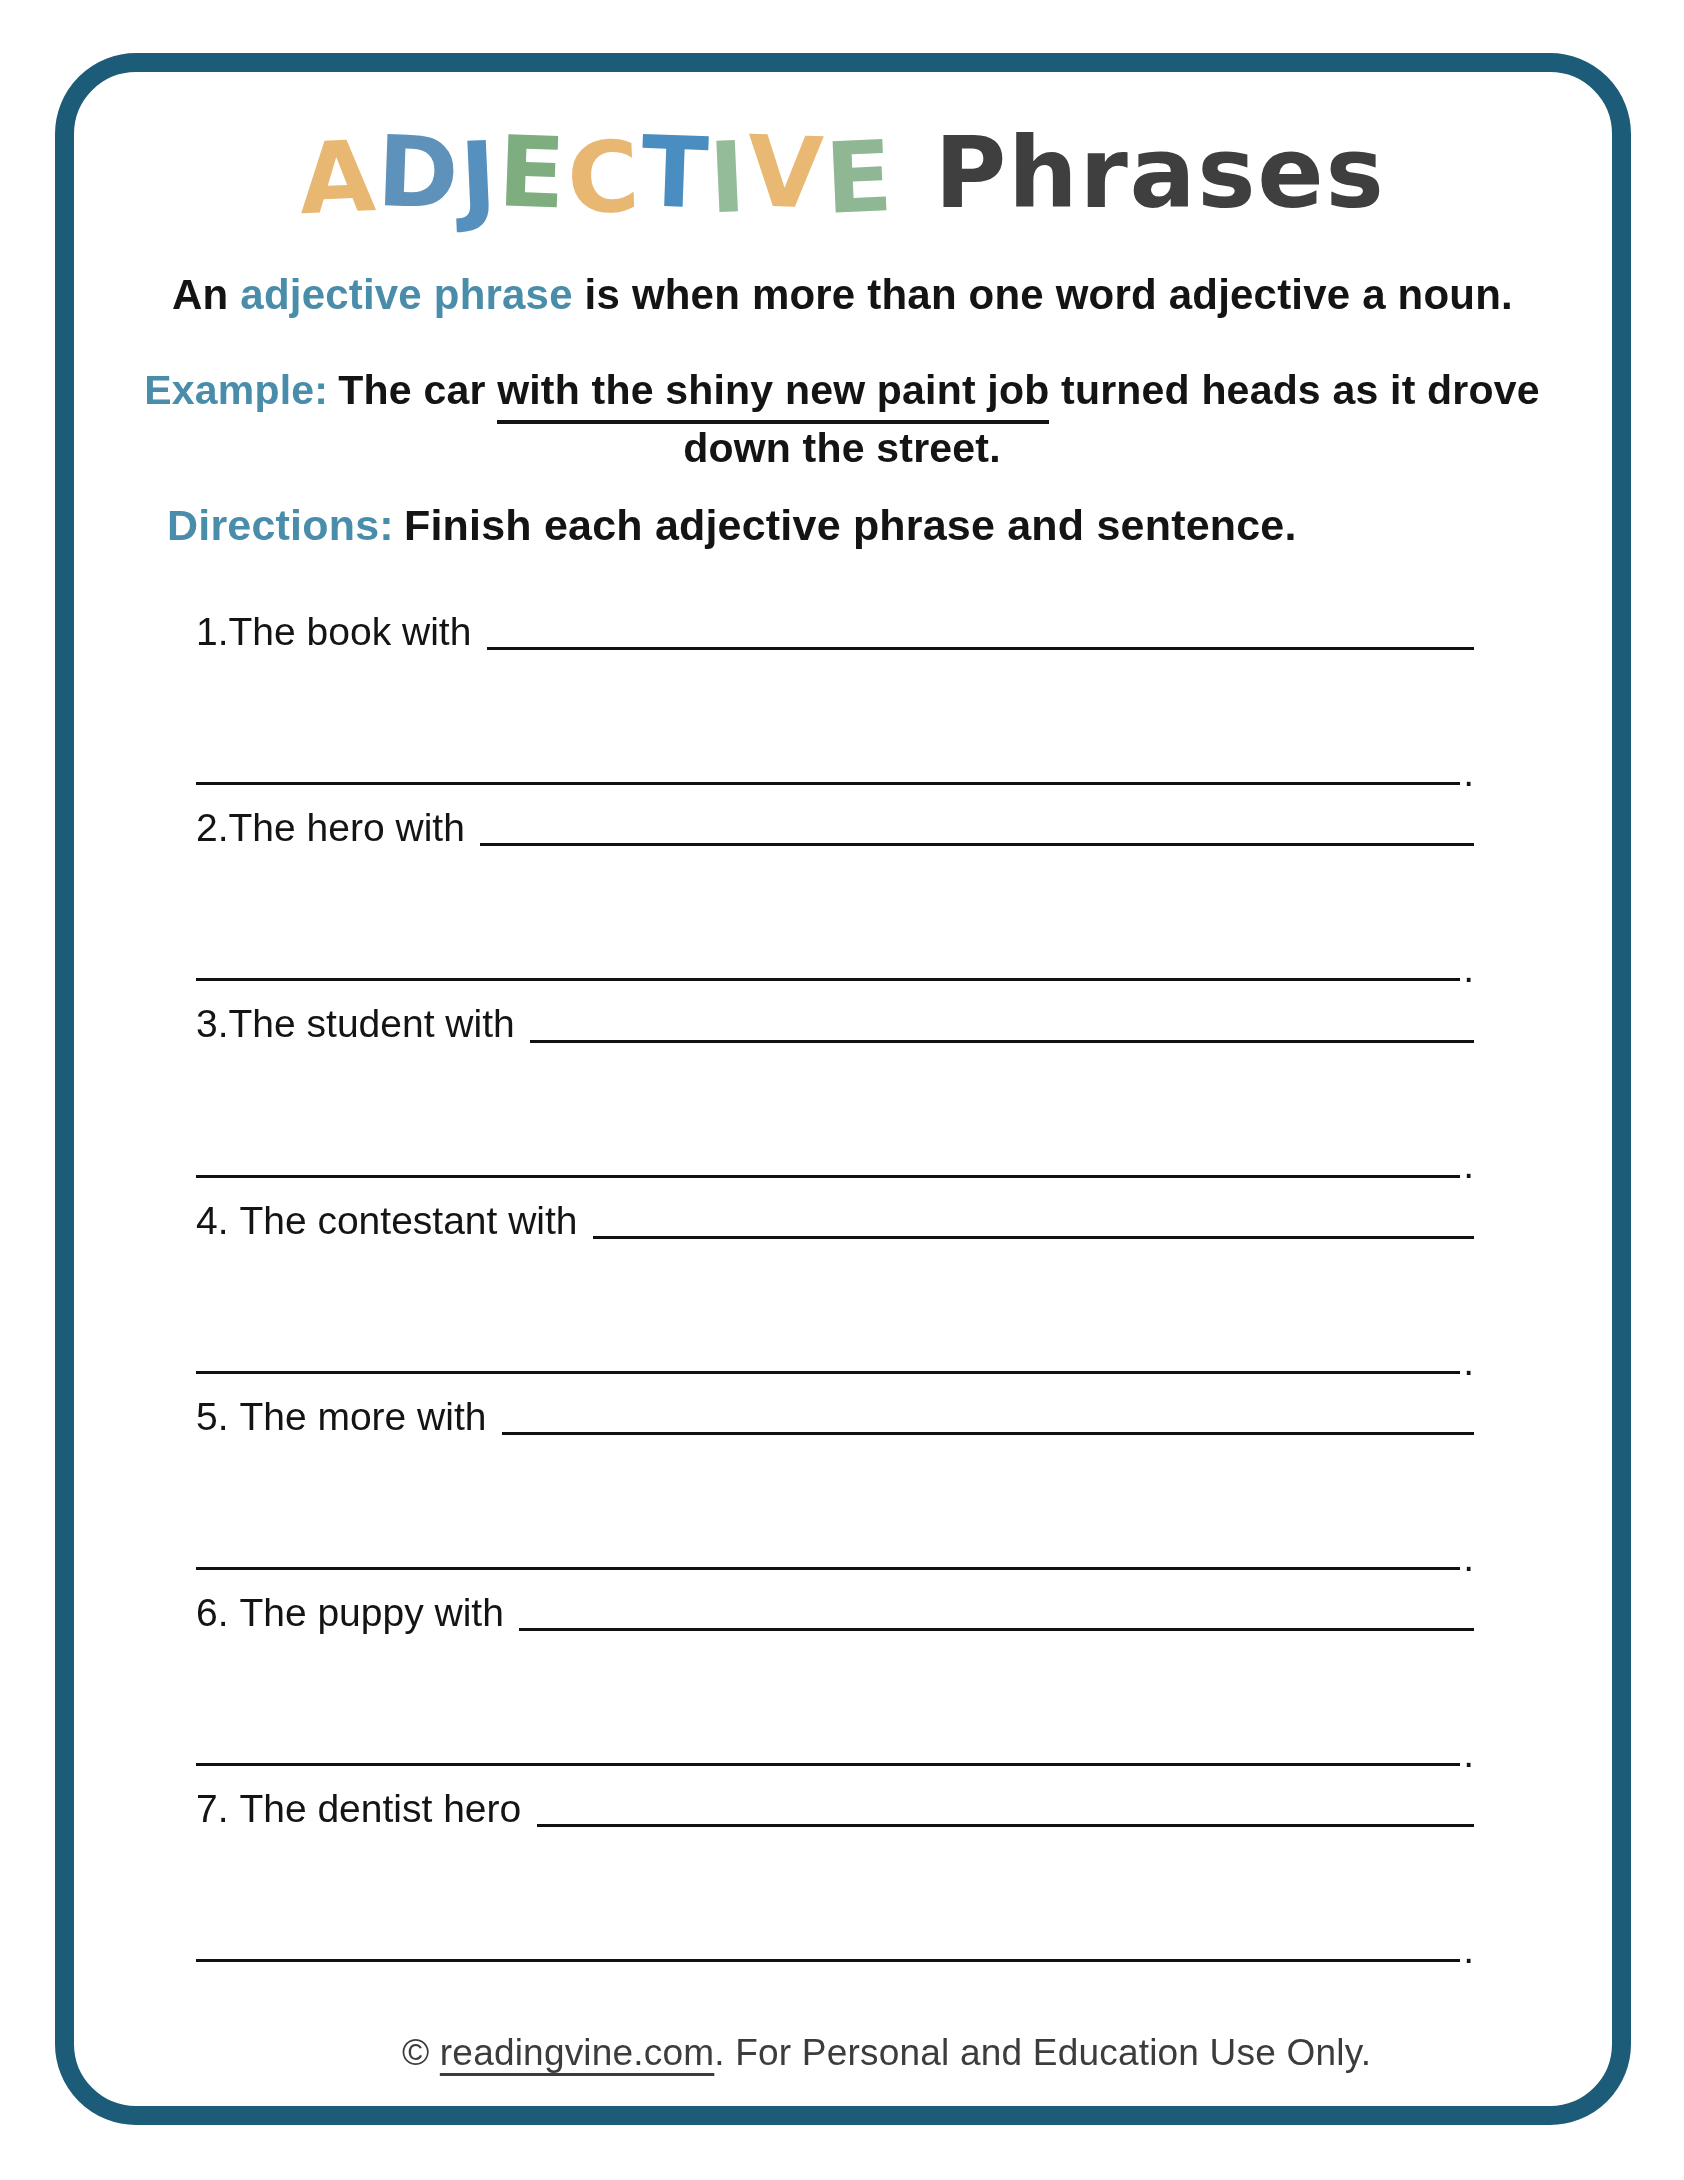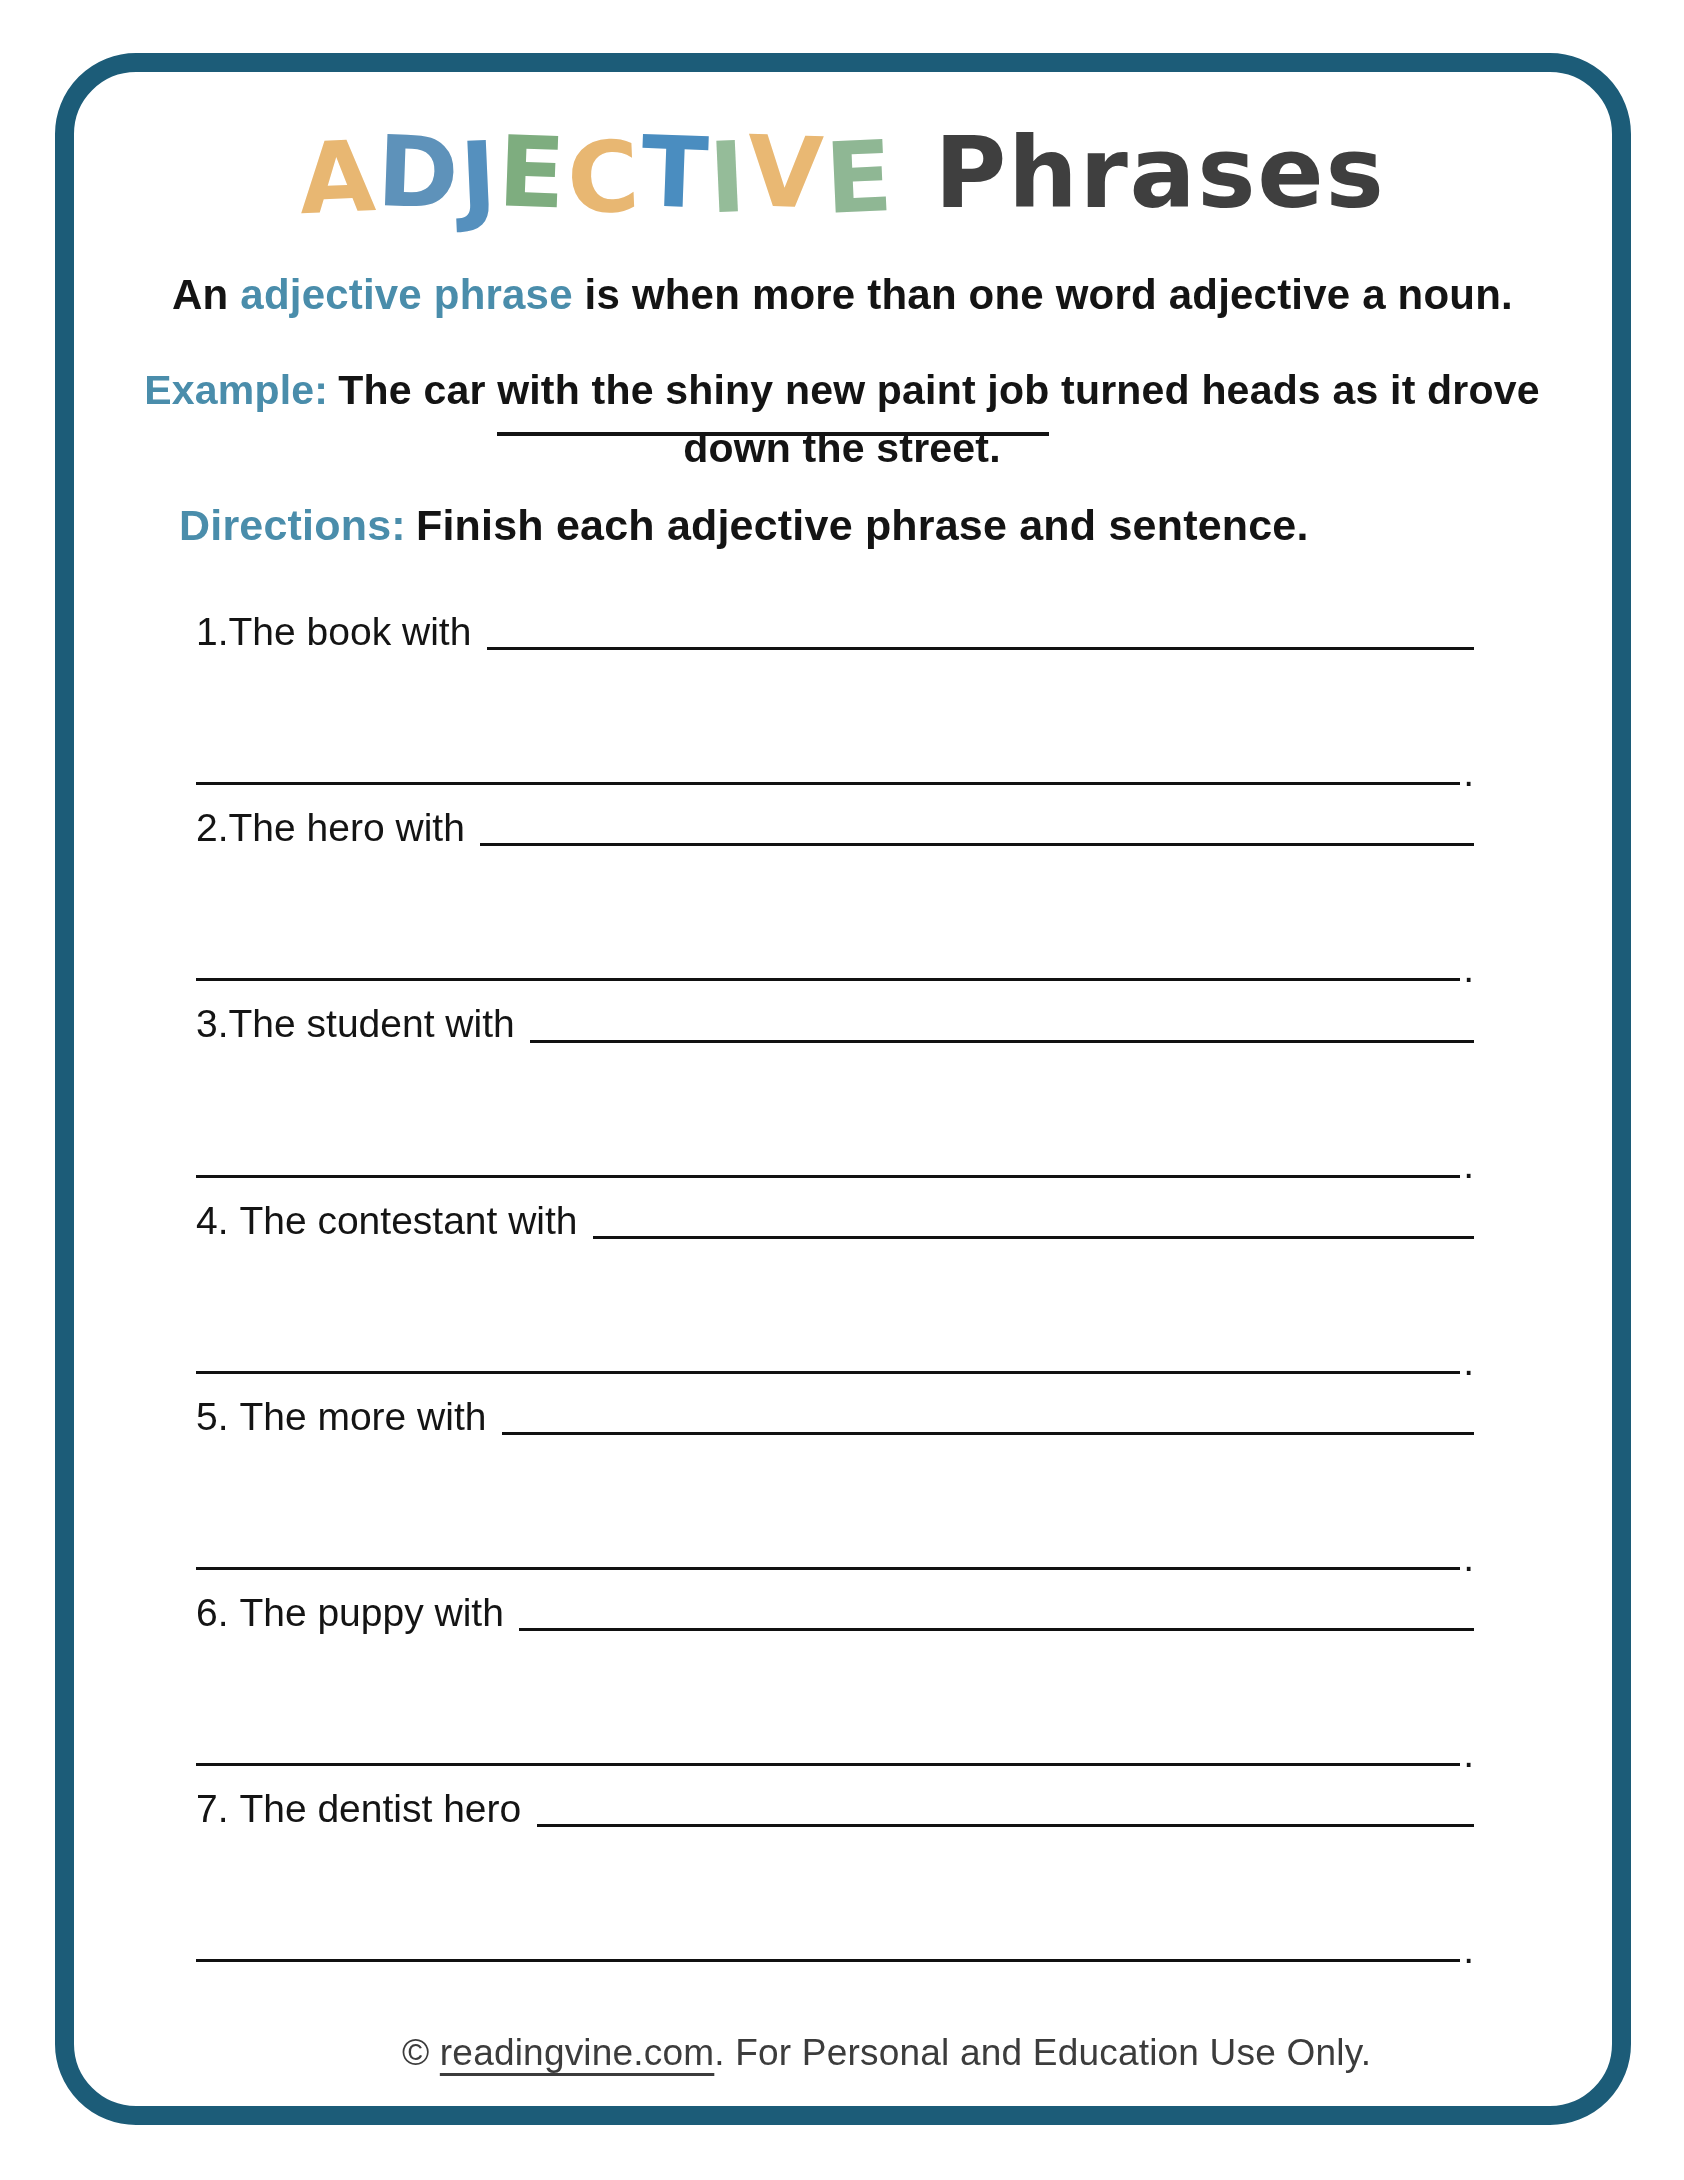--- a/index.html
+++ b/index.html
@@ -28,24 +28,24 @@
   .intro{
     position:absolute;top:271px;left:0;width:100%;text-align:center;
     font-size:42px;font-weight:600;letter-spacing:0.2px;
   }
   .accent{color:var(--accent);}
   .example{
     position:absolute;top:361px;left:135px;width:1414px;text-align:center;
     font-size:41px;font-weight:600;line-height:1.42;letter-spacing:0.2px;
   }
   .example .label{font-weight:700;margin-right:10.2px;}
-  .underlined{border-bottom:4.3px solid var(--ink);padding-bottom:19px;}
+  .underlined{border-bottom:4.3px solid var(--ink);padding-bottom:7px;}
   .directions{
     position:absolute;top:501px;left:167px;right:167px;
-    font-size:43px;font-weight:600;letter-spacing:0.2px;margin-left:12px;
+    font-size:43px;font-weight:600;letter-spacing:0.2px;
   }
   .directions .label{font-weight:700;margin-right:10.2px;}
   .items{
     position:absolute;top:606px;left:196px;width:1278px;list-style:none;
   }
   .item{margin-bottom:10.2px;}
   .row1{display:flex;align-items:flex-end;font-size:39px;line-height:51px;}
   .row1 .num{white-space:pre;}
   .row1 .phrase{white-space:pre;}
   .row1 .blank{flex:1;border-bottom:3.4px solid var(--answer-line);margin-left:15.3px;margin-bottom:6.8px;}

